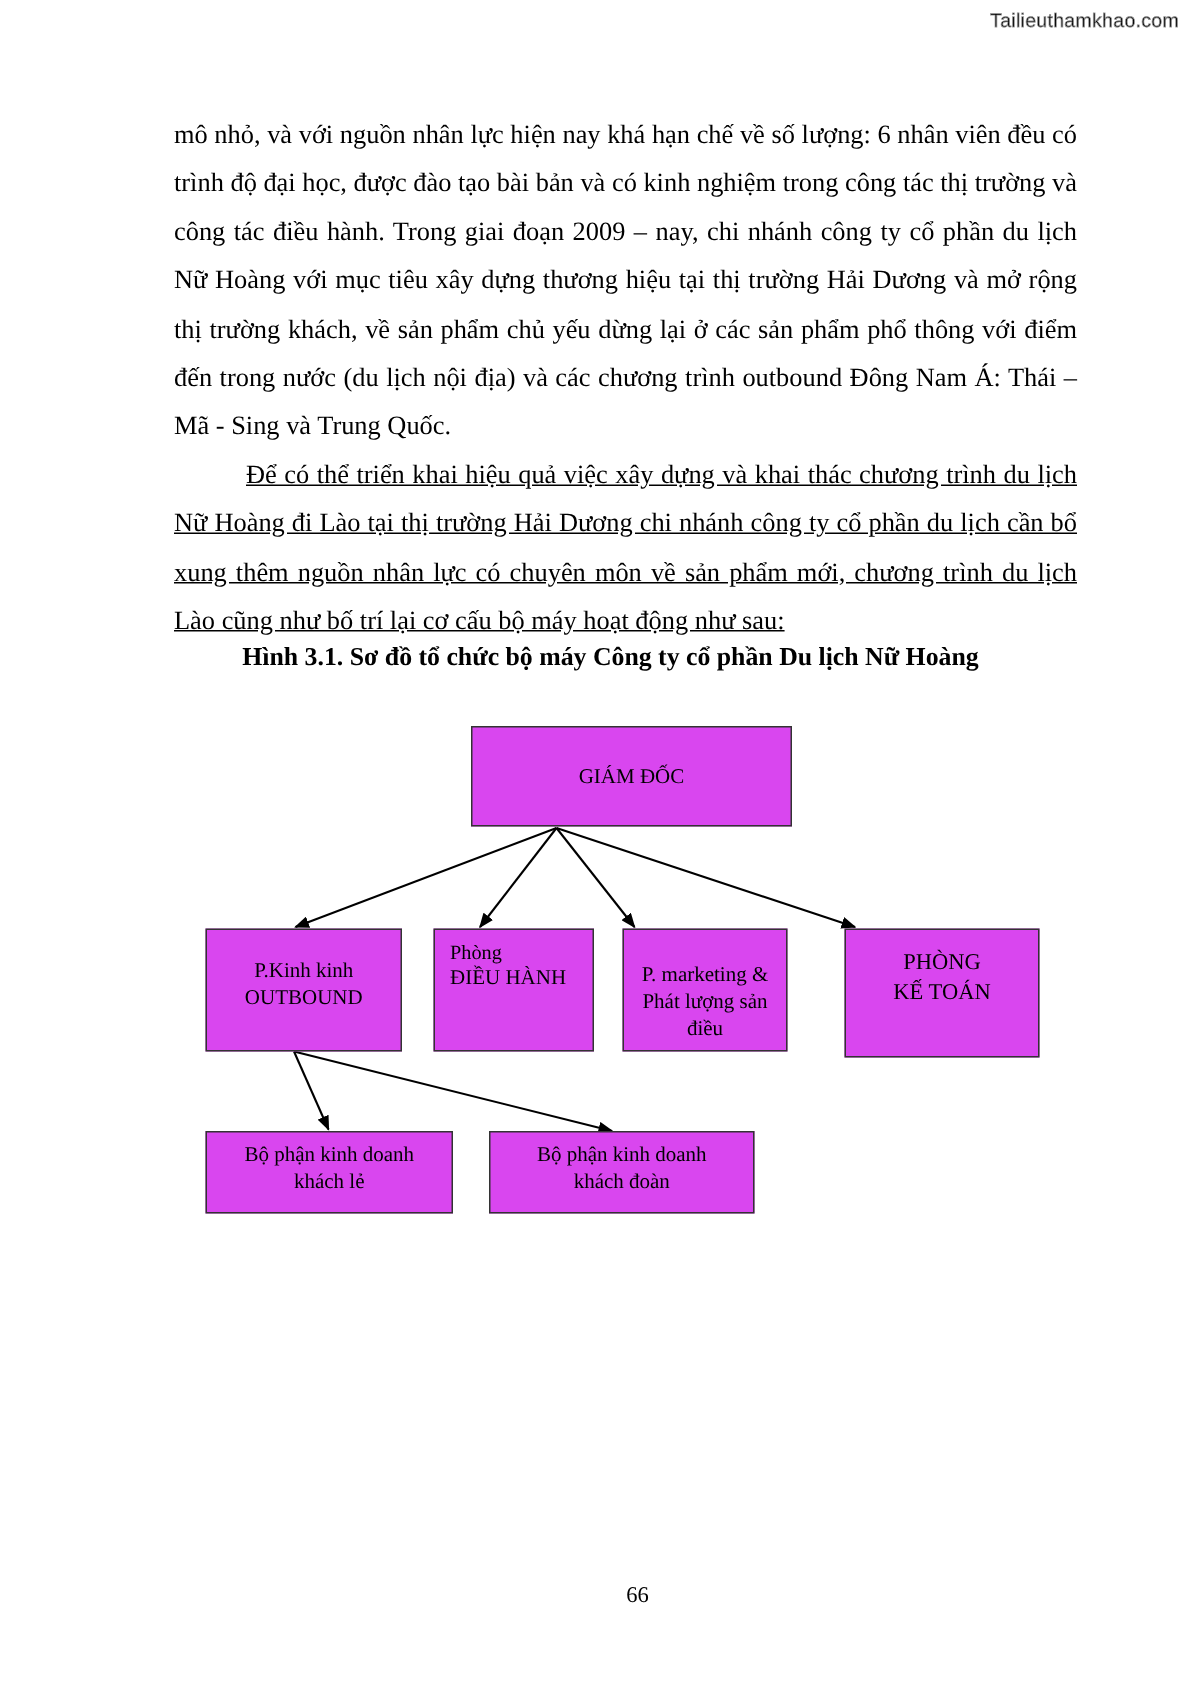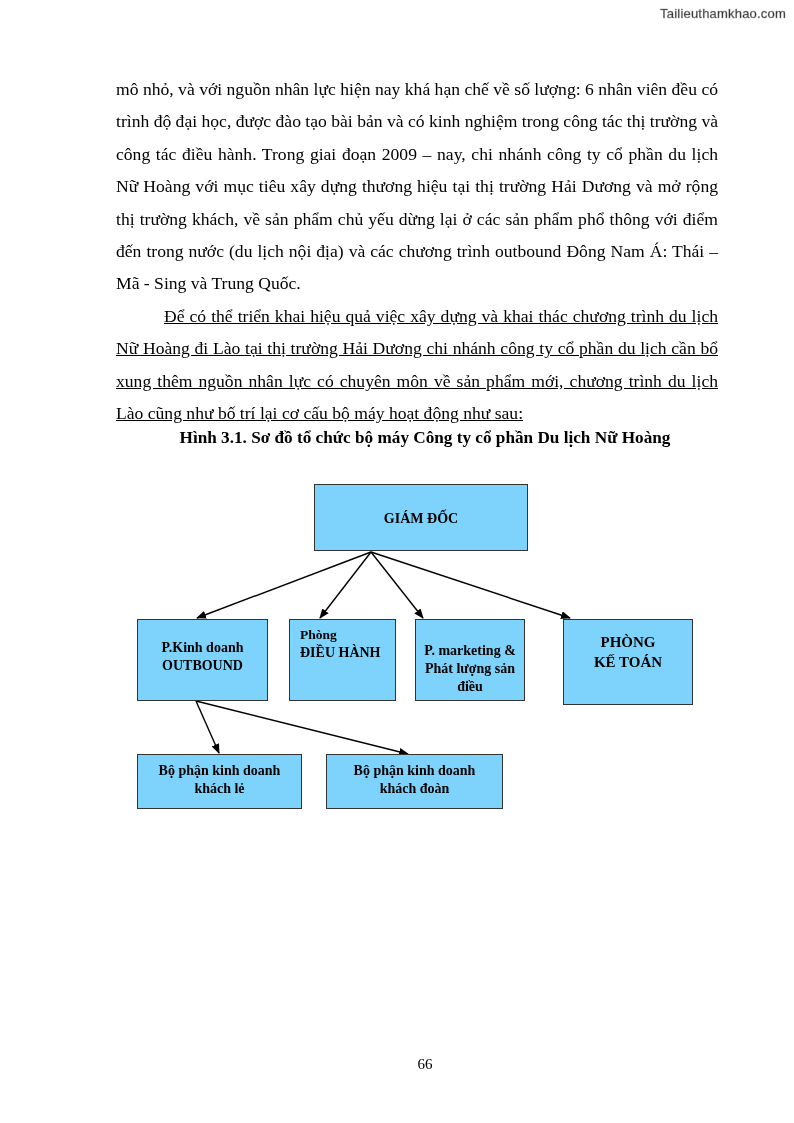--- a/index.html
+++ b/index.html
@@ -44,35 +44,34 @@
   .caption {
     position: absolute;
     left: 0;
     width: 774px;
     top: 428px;
     text-align: center;
     font-weight: bold;
     font-size: 17.2px;
     padding-left: 40px;
     box-sizing: border-box;
-    margin-left: 18px;
   }
   .diagram {
     position: absolute;
     left: 0;
     top: 0;
     width: 794px;
     height: 1123px;
   }
   .box {
     position: absolute;
     border: 1.3px solid #333;
-    background: #7dd3fc;
+    background: #d946ef;
     box-sizing: border-box;
-    font-weight: bold;
+    font-weight: normal;
     font-size: 14px;
     line-height: 18px;
     text-align: center;
   }
   .box span { display: block; }
   .page-number {
     position: absolute;
     top: 1056px;
     left: 0;
     width: 794px;
@@ -109,21 +108,21 @@
       <line x1="196" y1="701" x2="219" y2="753" marker-end="url(#arrowhead)"></line>
       <line x1="196" y1="701" x2="408" y2="754" marker-end="url(#arrowhead)"></line>
     </g>
   </svg>
 
   <div class="box" style="left:314px;top:484px;width:214px;height:67px;padding-top:25px;">
     <span>GIÁM ĐỐC</span>
   </div>
 
   <div class="box" style="left:137px;top:619px;width:131px;height:82px;padding-top:19px;">
-    <span>P.Kinh doanh</span>
+    <span>P.Kinh kinh</span>
     <span>OUTBOUND</span>
   </div>
 
   <div class="box" style="left:289px;top:619px;width:107px;height:82px;padding-top:6px;text-align:left;padding-left:10px;">
     <span style="font-size:13.5px;">Phòng</span>
     <span>ĐIỀU HÀNH</span>
   </div>
 
   <div class="box" style="left:415px;top:619px;width:110px;height:82px;padding-top:22px;">
     <span>P. marketing &amp;</span>

